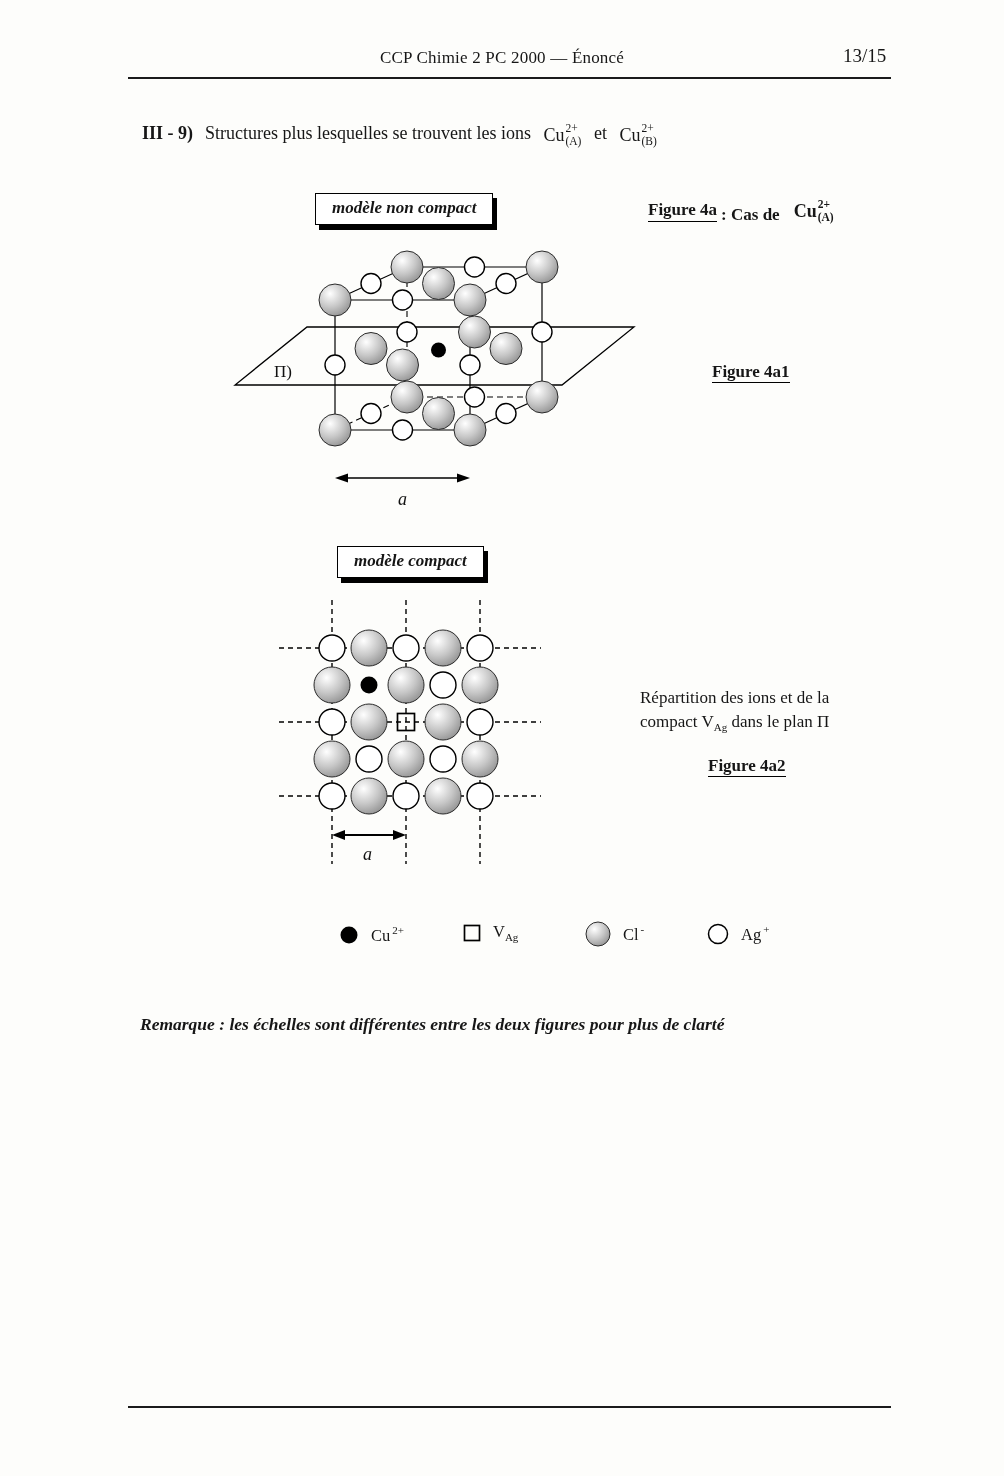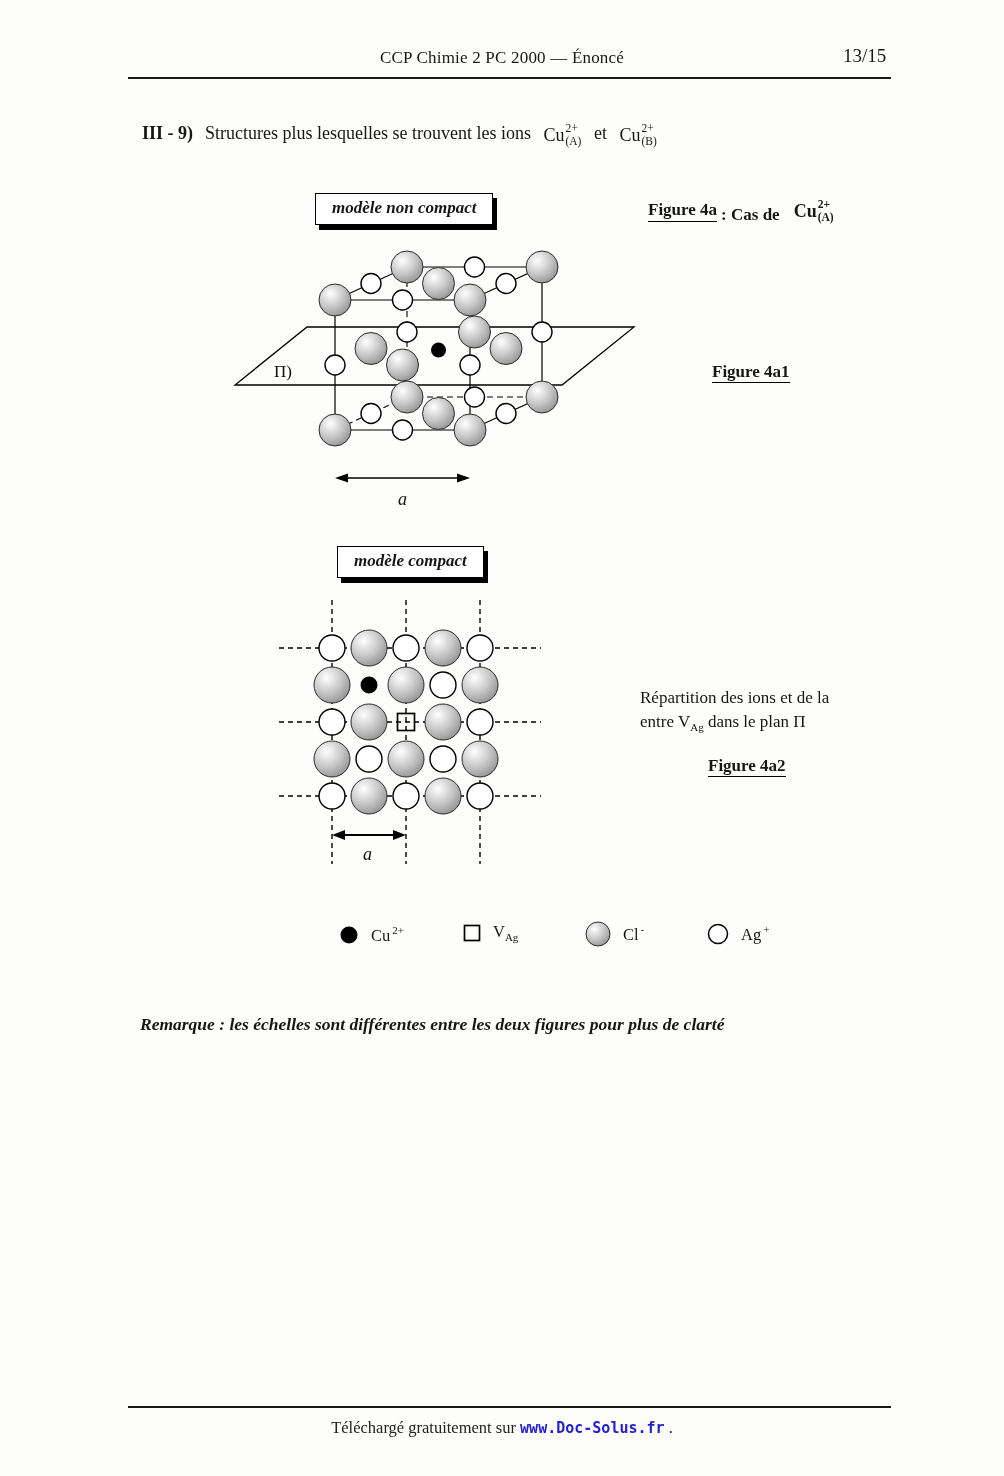--- a/index.html
+++ b/index.html
@@ -195,21 +195,21 @@
     <g stroke="#000" fill="#000">
       <line x1="72" y1="243" x2="136" y2="243" stroke-width="1.8"></line>
       <path d="M67,243 L80,238 L80,248 Z" stroke="none"></path>
       <path d="M141,243 L128,238 L128,248 Z" stroke="none"></path>
     </g>
     <text x="98" y="268" font-size="18" font-style="italic">a</text>
   </svg>
 
   <div class="abs fig-desc">
     <span>Répartition des ions et de la</span><br>
-    <span><span>entre V</span><sub>Ag</sub><span> dans le plan Π</span></span>
+    <span><span>compact V</span><sub>Ag</sub><span> dans le plan Π</span></span>
   </div>
 
   <div class="abs fig-sublabel sublabel-4a2"><span class="underline">Figure 4a2</span></div>
 
   <div class="abs legend-item lg-cu">
     <svg width="22" height="22">
         <circle cx="11" cy="11" r="8.5" fill="#000"></circle>
       </svg>
     <span><span>Cu</span><sup>2+</sup></span>
   </div>
@@ -235,19 +235,14 @@
   <div class="abs legend-item lg-ag">
     <svg width="24" height="24">
         <circle cx="12" cy="12" r="9.5" fill="#fff" stroke="#000" stroke-width="1.5"></circle>
       </svg>
     <span><span>Ag</span><sup>+</sup></span>
   </div>
 
   <div class="abs remark">Remarque : les échelles sont différentes entre les deux figures pour plus de clarté</div>
 
   <div class="abs rule rule-bottom"></div>
-  <div class="abs footer-line">
-    <span>Téléchargé gratuitement sur</span>
-    <a href="#" class="footer-link">www.Doc-Solus.fr</a>
-    <span>.</span>
-  </div>
 
 </div>
 
 </body></html>

